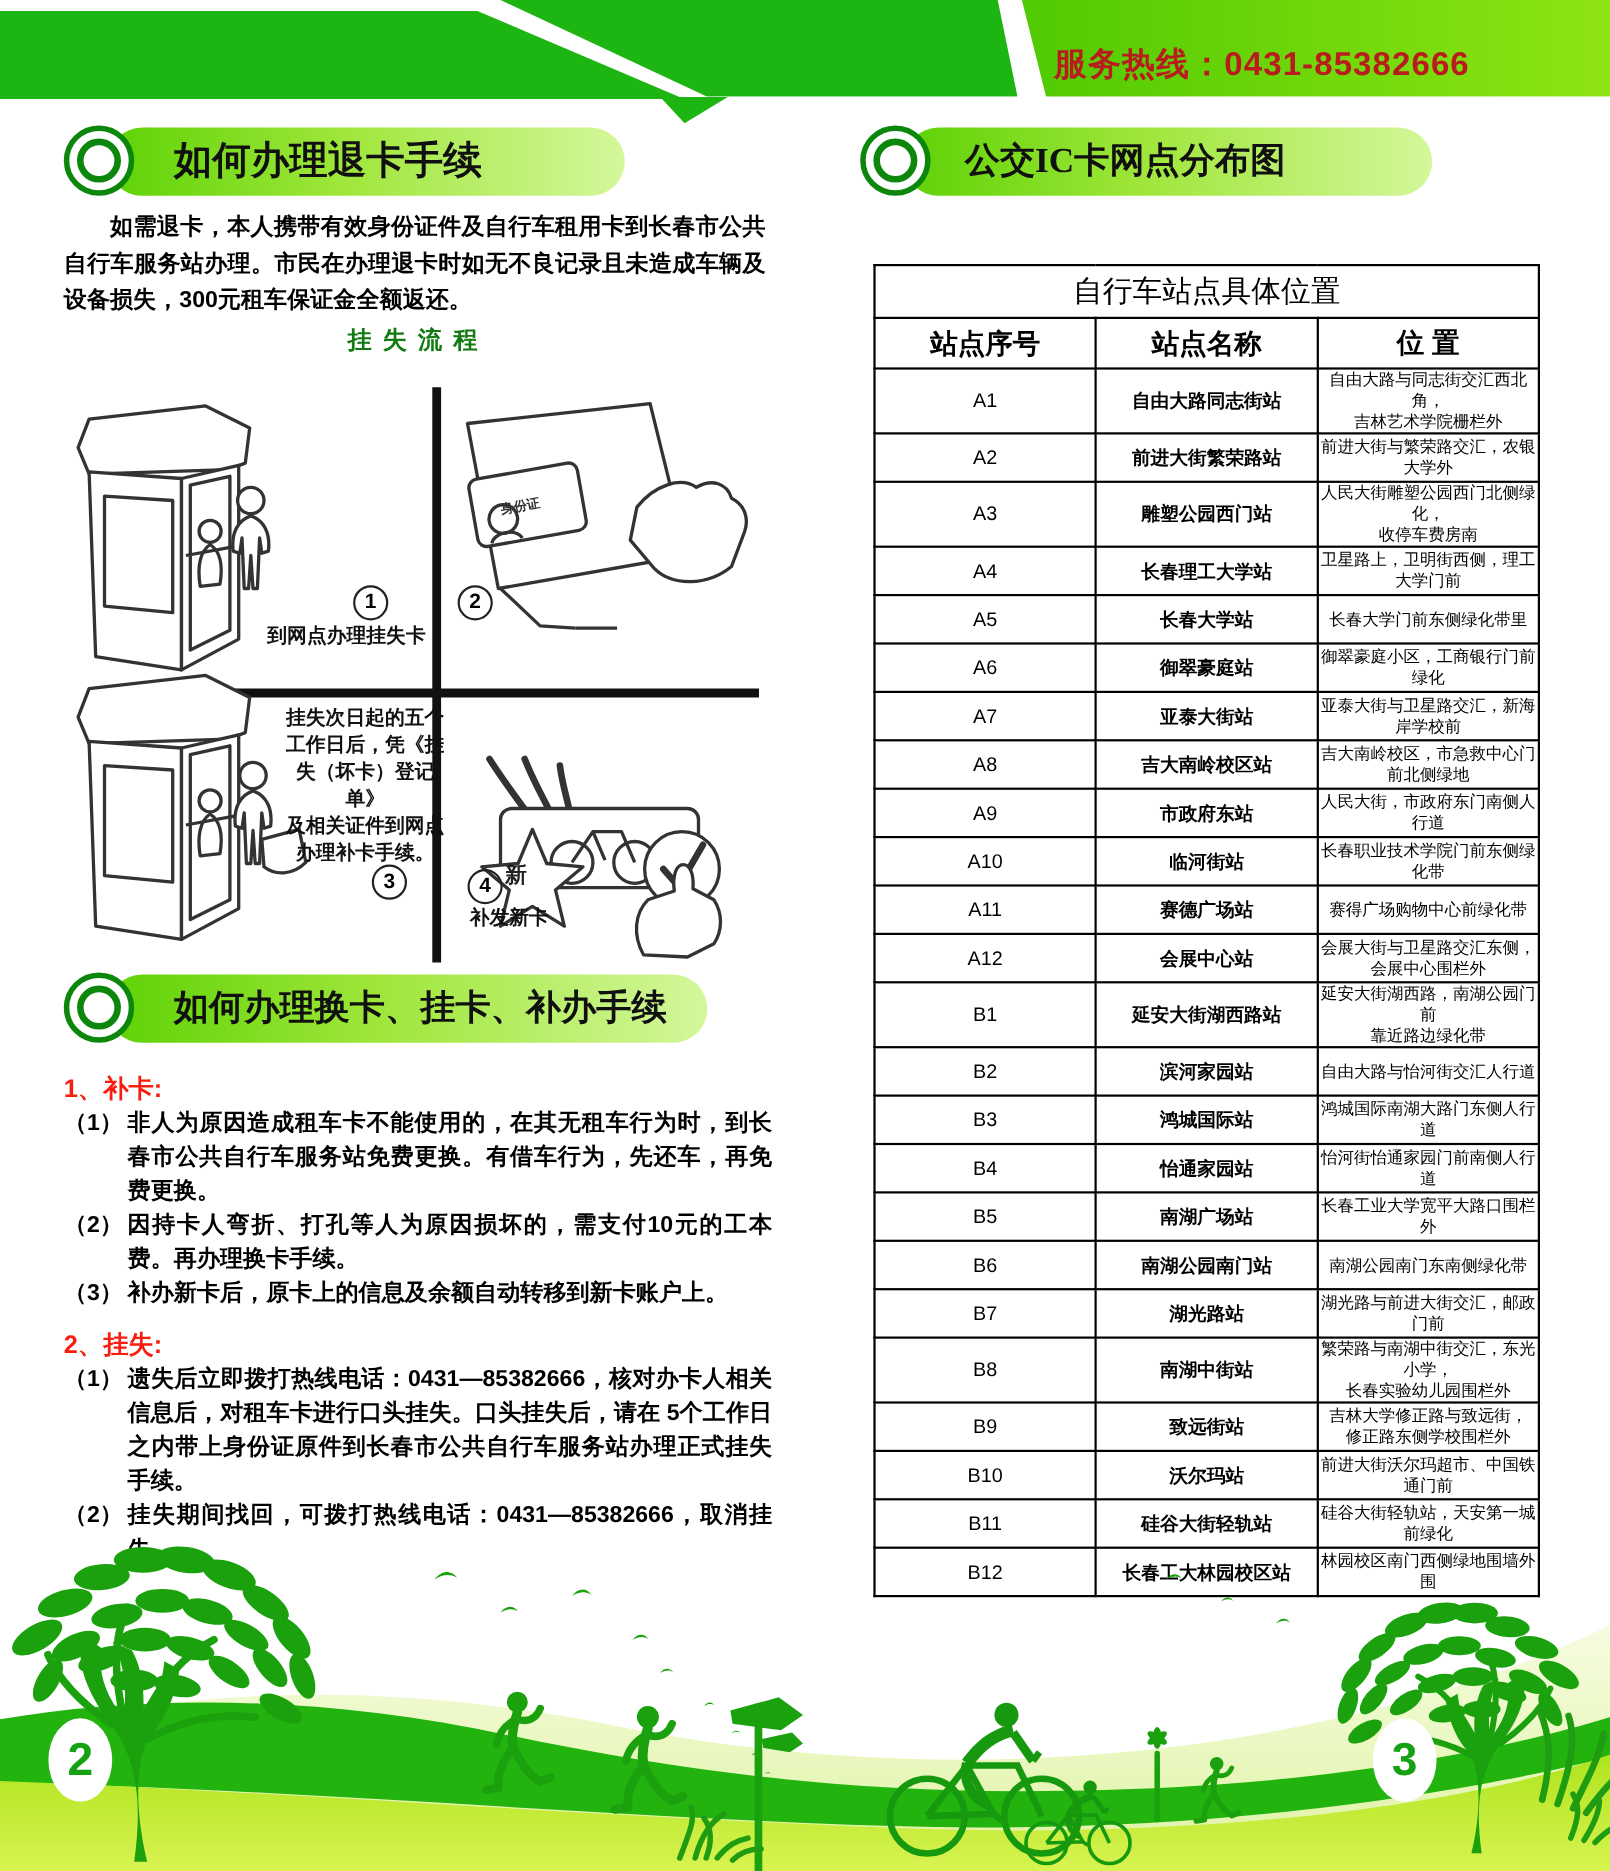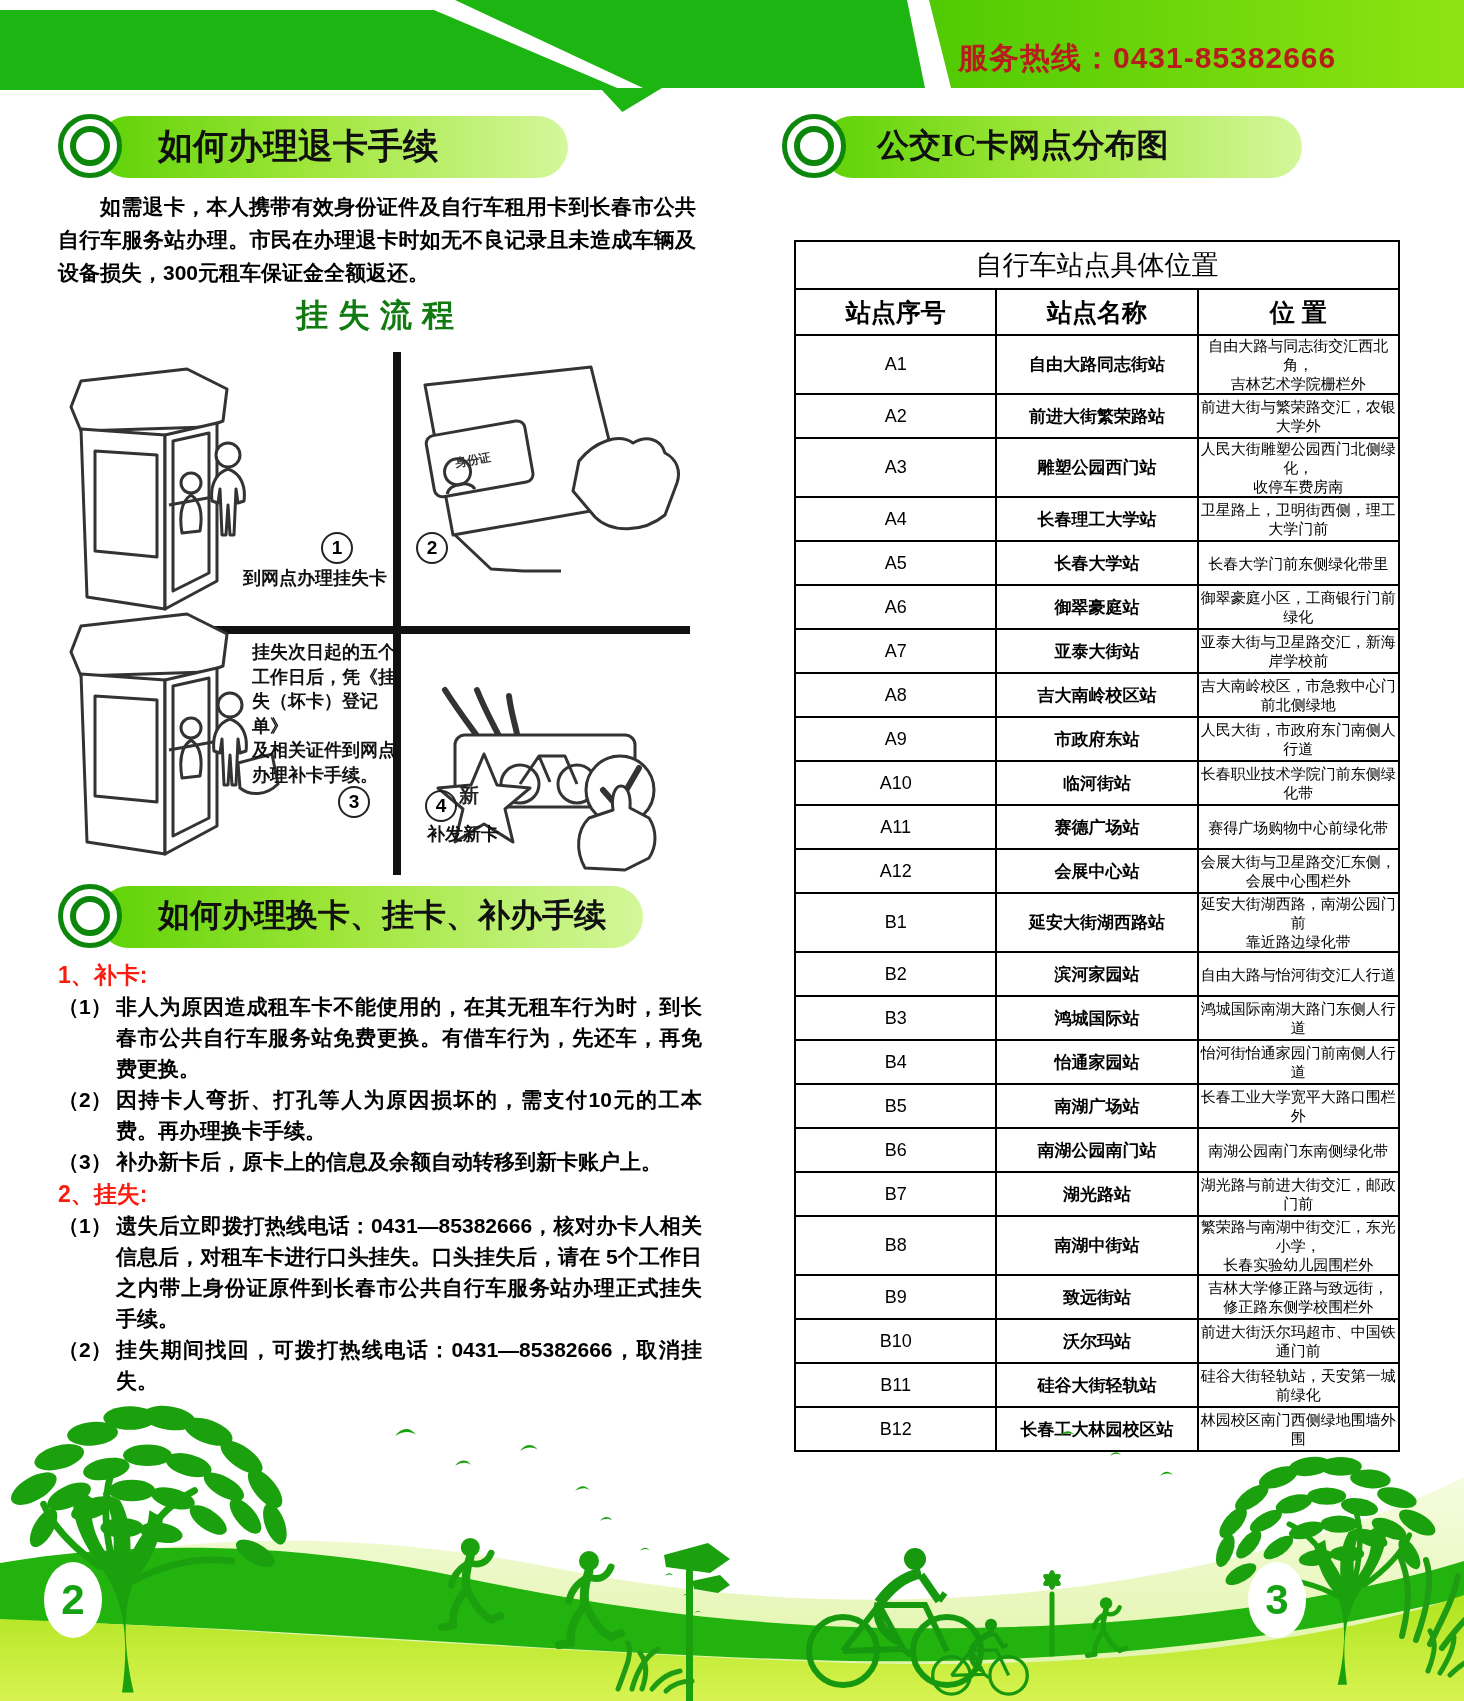--- a/index.html
+++ b/index.html
@@ -32,36 +32,36 @@
                font-family:"Liberation Serif","DejaVu Serif",serif; font-weight:bold;
                color:#101010; white-space:nowrap; }
   .sec1 { left:58px; top:112px; }  .sec1 .sec-pill { width:470px; } .sec1 .sec-title { font-size:35px; }
   .sec2 { left:58px; top:882px; }  .sec2 .sec-pill { width:545px; } .sec2 .sec-title { font-size:32px; }
   .sec3 { left:782px; top:112px; } .sec3 .sec-pill { width:480px; left:40px; } .sec3 .sec-title { left:95px; font-size:32px; }
   
   .intro { position:absolute; left:58px; top:190px; width:638px; font-size:21px;
            font-weight:bold; line-height:33px; text-align:justify; text-indent:2em; }
   .flow-title { position:absolute; left:60px; top:294px; width:640px; text-align:center;
                 font-family:"Liberation Serif","DejaVu Serif",serif; font-weight:bold;
-                font-size:32px; letter-spacing:10px; color:#117a11; }
+                font-size:22px; letter-spacing:10px; color:#117a11; }
   .flow-art { position:absolute; left:60px; top:338px; }
   .cap { position:absolute; font-weight:bold; color:#111; font-size:18px; }
   .cap1 { left:243px; top:566px; }
   .cap2 { left:500px; top:558px; width:200px; line-height:27px; white-space:pre-line; text-align:center; font-size:17.5px; }
-  .cap3 { left:252px; top:640px; width:160px; line-height:24.5px; white-space:pre-line; }
+  .cap3 { left:252px; top:640px; width:160px; line-height:24.5px; white-space:pre-line;text-align:center; }
   .cap4 { left:427px; top:822px; }
   .stepnum { position:absolute; width:32px; height:32px; border:2.5px solid #222; border-radius:50%;
              box-sizing:border-box; text-align:center; line-height:27px; font-size:19px; font-weight:bold; }
   .num1 { left:321px; top:532px; } .num2 { left:416px; top:532px; }
   .num3 { left:338px; top:786px; } .num4 { left:425px; top:790px; }
   .idcard-label { position:absolute; left:455px; top:452px; font-size:12px; font-weight:bold;
                   transform:rotate(-10deg); color:#333; }
   .star-label { position:absolute; left:459px; top:782px; font-size:20px; font-weight:bold; color:#222; }
   .procedures { position:absolute; left:58px; top:958px; width:644px; }
-  .list-heading { color:#f91d10; font-size:23px; font-weight:bold; line-height:31px; margin-top:2px; }
+  .list-heading { color:#f91d10; font-size:23px; font-weight:bold; line-height:31px; margin-top:16px; }
   .list-item { display:flex; font-size:21px; font-weight:bold; line-height:31px; text-align:justify; }
   .list-item .marker { flex:0 0 58px; }
   .list-item .item-text { flex:1; }
   
   .station-table { position:absolute; left:794px; top:240px; border-collapse:collapse;
                    table-layout:fixed; width:606px; }
   .station-table td { border:2px solid #000; text-align:center; vertical-align:middle; padding:0 2px; }
   .t-title td { font-size:27px; font-weight:normal; height:46px;margin-left:14px; }
   .t-head td { font-size:25px; font-weight:bold; height:44px; }
   .t-row { height:44px; }

